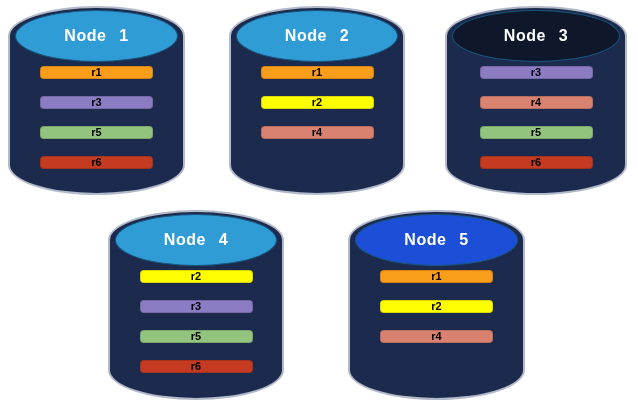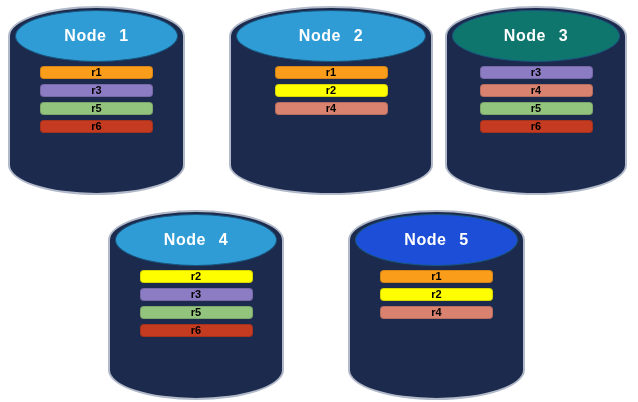--- a/index.html
+++ b/index.html
@@ -50,21 +50,21 @@
   }
 
   .bars {
     position: absolute;
     top: 60px;
     left: 0;
     right: 0;
     display: flex;
     flex-direction: column;
     align-items: center;
-    gap: 5px;
+    gap: 17px;
   }
 
   .bar {
     width: 113px;
     height: 13px;
     border-radius: 4px;
     border: 1px solid rgba(0,0,0,0.15);
     box-sizing: border-box;
     display: flex;
     align-items: center;
@@ -86,35 +86,35 @@
       <span class="node-title" style="color: rgb(255, 255, 255);">Node 1</span>
     </div>
     <div class="bars">
       <div class="bar" style="background-color: rgb(249, 157, 27);">r1</div>
       <div class="bar" style="background-color: rgb(140, 124, 196);">r3</div>
       <div class="bar" style="background-color: rgb(147, 196, 125);">r5</div>
       <div class="bar" style="background-color: rgb(196, 59, 34);">r6</div>
     </div>
   </div>
 
-  <div class="cylinder" style="left:229px; top:6px; width:204px; height:189px;">
+  <div class="cylinder" style="left:229px; top:6px; width:176px; height:189px;">
     <div class="cyl-body" style="background-color: rgb(28, 42, 77); border-color: rgb(178, 186, 202);"></div>
     <div class="cyl-top" style="background-color: rgb(47, 156, 213);">
       <span class="node-title" style="color: rgb(255, 255, 255);">Node 2</span>
     </div>
     <div class="bars">
       <div class="bar" style="background-color: rgb(249, 157, 27);">r1</div>
       <div class="bar" style="background-color: rgb(254, 254, 0);">r2</div>
       <div class="bar" style="background-color: rgb(217, 130, 111);">r4</div>
     </div>
   </div>
 
   <div class="cylinder" style="left:445px; top:6px; width:182px; height:189px;">
     <div class="cyl-body" style="background-color: rgb(28, 42, 77); border-color: rgb(178, 186, 202);"></div>
-    <div class="cyl-top" style="background-color: #0f766e;">
+    <div class="cyl-top" style="background-color: #0f172a;">
       <span class="node-title" style="color: rgb(255, 255, 255);">Node 3</span>
     </div>
     <div class="bars">
       <div class="bar" style="background-color: rgb(140, 124, 196);">r3</div>
       <div class="bar" style="background-color: rgb(217, 130, 111);">r4</div>
       <div class="bar" style="background-color: rgb(147, 196, 125);">r5</div>
       <div class="bar" style="background-color: rgb(196, 59, 34);">r6</div>
     </div>
   </div>
 

